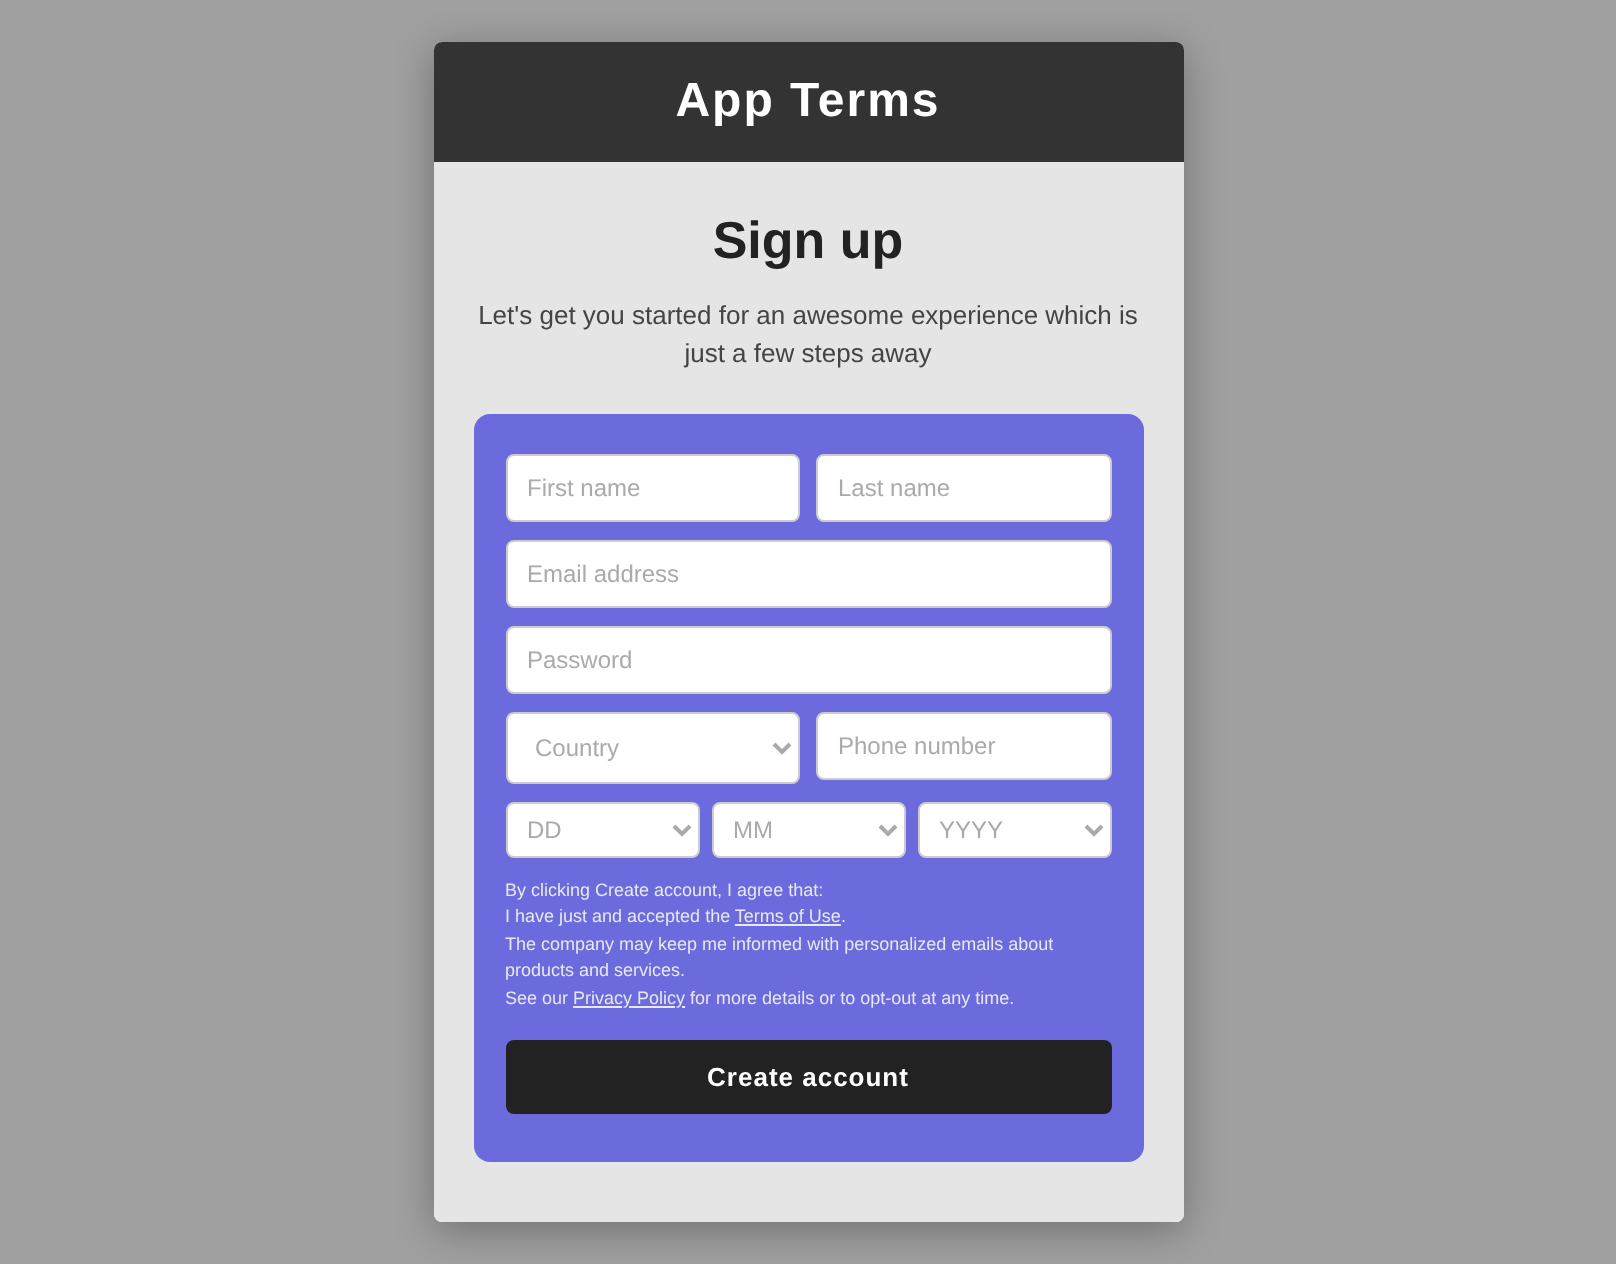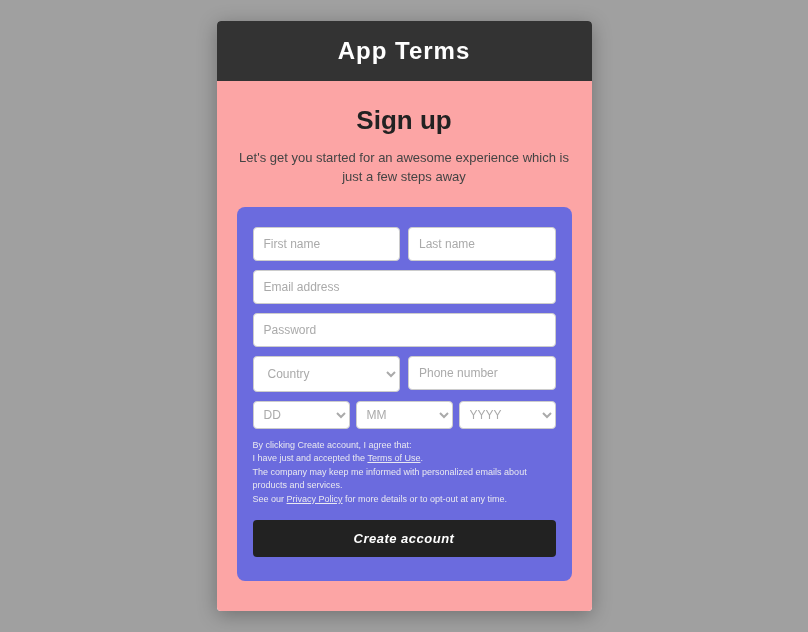--- a/index.html
+++ b/index.html
@@ -33,21 +33,21 @@
     }
 
     .app-title {
       color: #ffffff;
       font-size: 24px;
       font-weight: bold;
       letter-spacing: 1px;
     }
 
     .app-body {
-      background-color: #fca5a5;
+      background-color: #e5e5e5;
       padding: 24px 20px 30px;
     }
 
     .signup-title {
       text-align: center;
       font-size: 26px;
       font-weight: bold;
       color: #222222;
       margin-bottom: 12px;
     }
@@ -123,21 +123,20 @@
       width: 100%;
       padding: 11px;
       background-color: #222222;
       color: #ffffff;
       border: none;
       border-radius: 4px;
       font-size: 13px;
       font-weight: bold;
       cursor: pointer;
       letter-spacing: 0.5px;
-      font-style: italic;
     }
 
     .date-row {
       display: flex;
       gap: 6px;
       margin-bottom: 8px;
     }
 
     .date-row .date-select {
       flex: 1;

